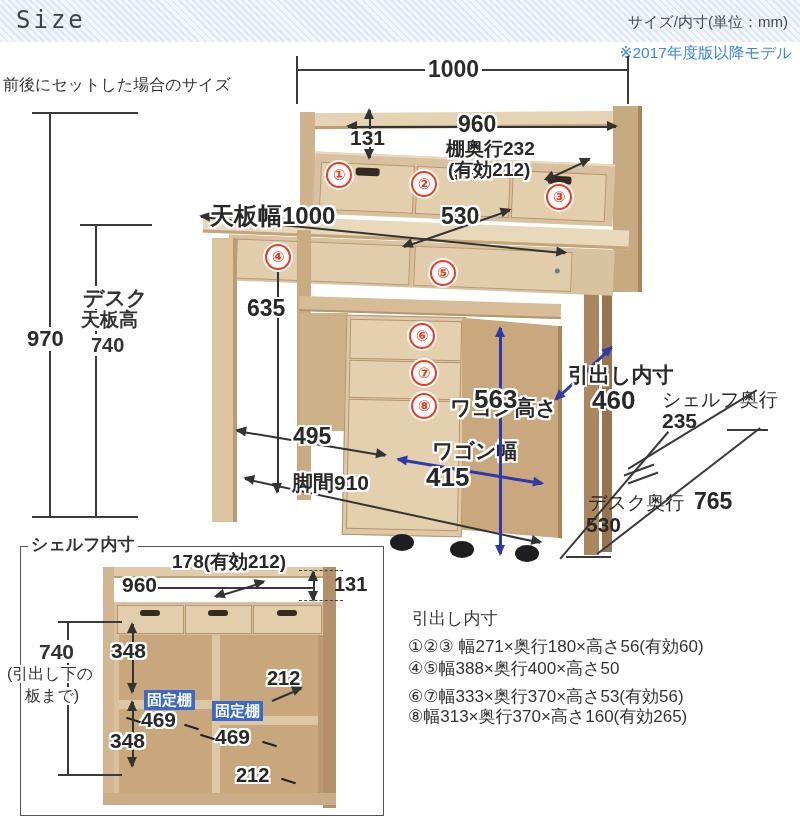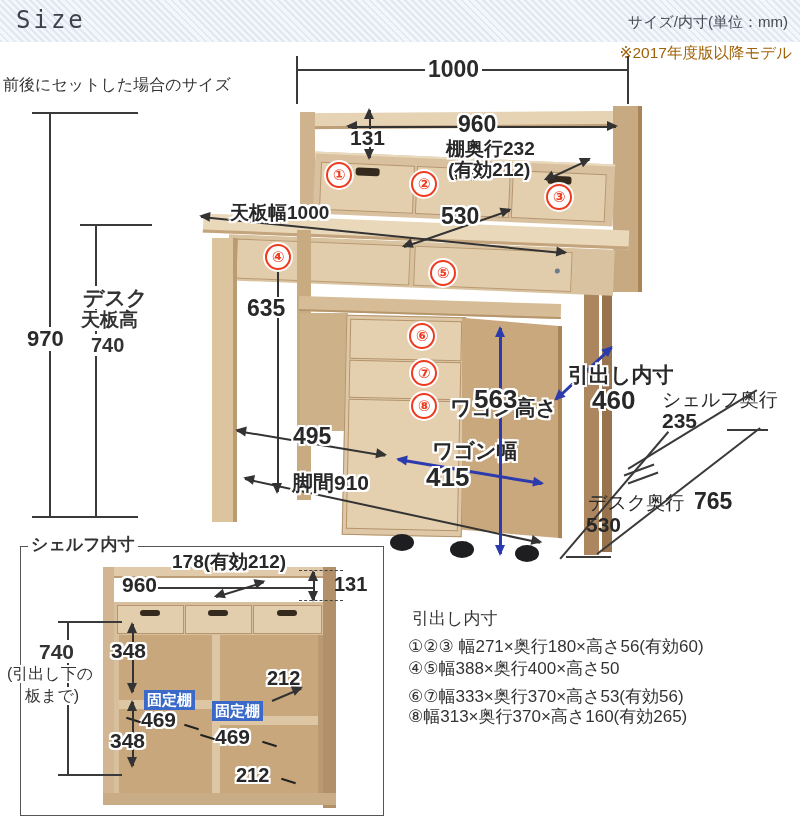--- a/index.html
+++ b/index.html
@@ -51,21 +51,21 @@
 </style>
 </head>
 <body>
 
 <div class="page">
 
   <div class="hdr"></div>
   <div class="hdr-title">Size</div>
   <div class="hdr-sub">サイズ/内寸(単位：mm)</div>
 
-  <div class="lbl" style="left:500px;top:44px;width:292px;text-align:right;font-size:15.5px;color:#a16207;">※2017年度版以降モデル</div>
+  <div class="lbl" style="left:500px;top:44px;width:292px;text-align:right;font-size:15.5px;color:#3b82f6;">※2017年度版以降モデル</div>
   <div class="lbl" style="left:3px;top:76px;font-size:16px;">前後にセットした場合のサイズ</div>
 
   <div class="wood" style="left:300px;top:112px;width:338px;height:13px;background:#e6d3b4;border-bottom:3px solid #bd9e77;transform:rotate(-0.4deg);"></div>
   <div class="wood" style="left:300px;top:112px;width:15px;height:120px;background:#cfb38e;"></div>
   <div class="wood" style="left:613px;top:106px;width:25px;height:186px;background:#c7a982;border-right:4px solid #a98459;"></div>
   <div class="wood" style="left:314px;top:158px;width:300px;height:60px;background:#d9c19f;transform:rotate(2.5deg);border-top:2px solid #e9d9bd;">
     <div class="wood" style="left:6px;top:8px;width:92px;height:46px;background:#e3cead;border:1px solid #b59670;">
       <div class="slot" style="left:34px;top:3px;width:24px;height:8px;"></div>
     </div>
     <div class="wood" style="left:102px;top:8px;width:92px;height:46px;background:#e3cead;border:1px solid #b59670;">
@@ -109,21 +109,21 @@
   <div class="dim" style="left:458px;top:112px;font-size:23px;">960</div>
 
   <div class="arv" style="left:369px;top:110px;height:48px;"></div>
   <div class="dim" style="left:350px;top:127px;font-size:21px;">131</div>
 
   <div class="dim" style="left:446px;top:139px;font-size:19px;">棚奥行232</div>
   <div class="dim" style="left:448px;top:160px;font-size:19px;">(有効212)</div>
   <div class="ar" style="left:546px;top:179px;width:48px;transform:rotate(-25deg);"></div>
 
   <div class="ar" style="left:201px;top:216px;width:366px;transform:rotate(5.7deg);"></div>
-  <div class="dim" style="left:230px;top:203px;font-size:19px;">天板幅1000</div>
+  <div class="dim" style="left:210px;top:203px;font-size:24px;">天板幅1000</div>
 
   <div class="ar" style="left:404px;top:246px;width:112px;transform:rotate(-19deg);"></div>
   <div class="dim" style="left:441px;top:204px;font-size:23px;">530</div>
 
   <div class="ln" style="left:32px;top:112px;width:106px;height:1.6px;"></div>
   <div class="ln" style="left:32px;top:516px;width:106px;height:1.6px;"></div>
   <div class="ln" style="left:49px;top:112px;width:1.6px;height:405px;"></div>
   <div class="lbl wbg" style="left:24px;top:327px;font-size:22px;font-weight:600;color:#2b2b2b;">970</div>
 
   <div class="ln" style="left:80px;top:224px;width:72px;height:1.6px;"></div>

